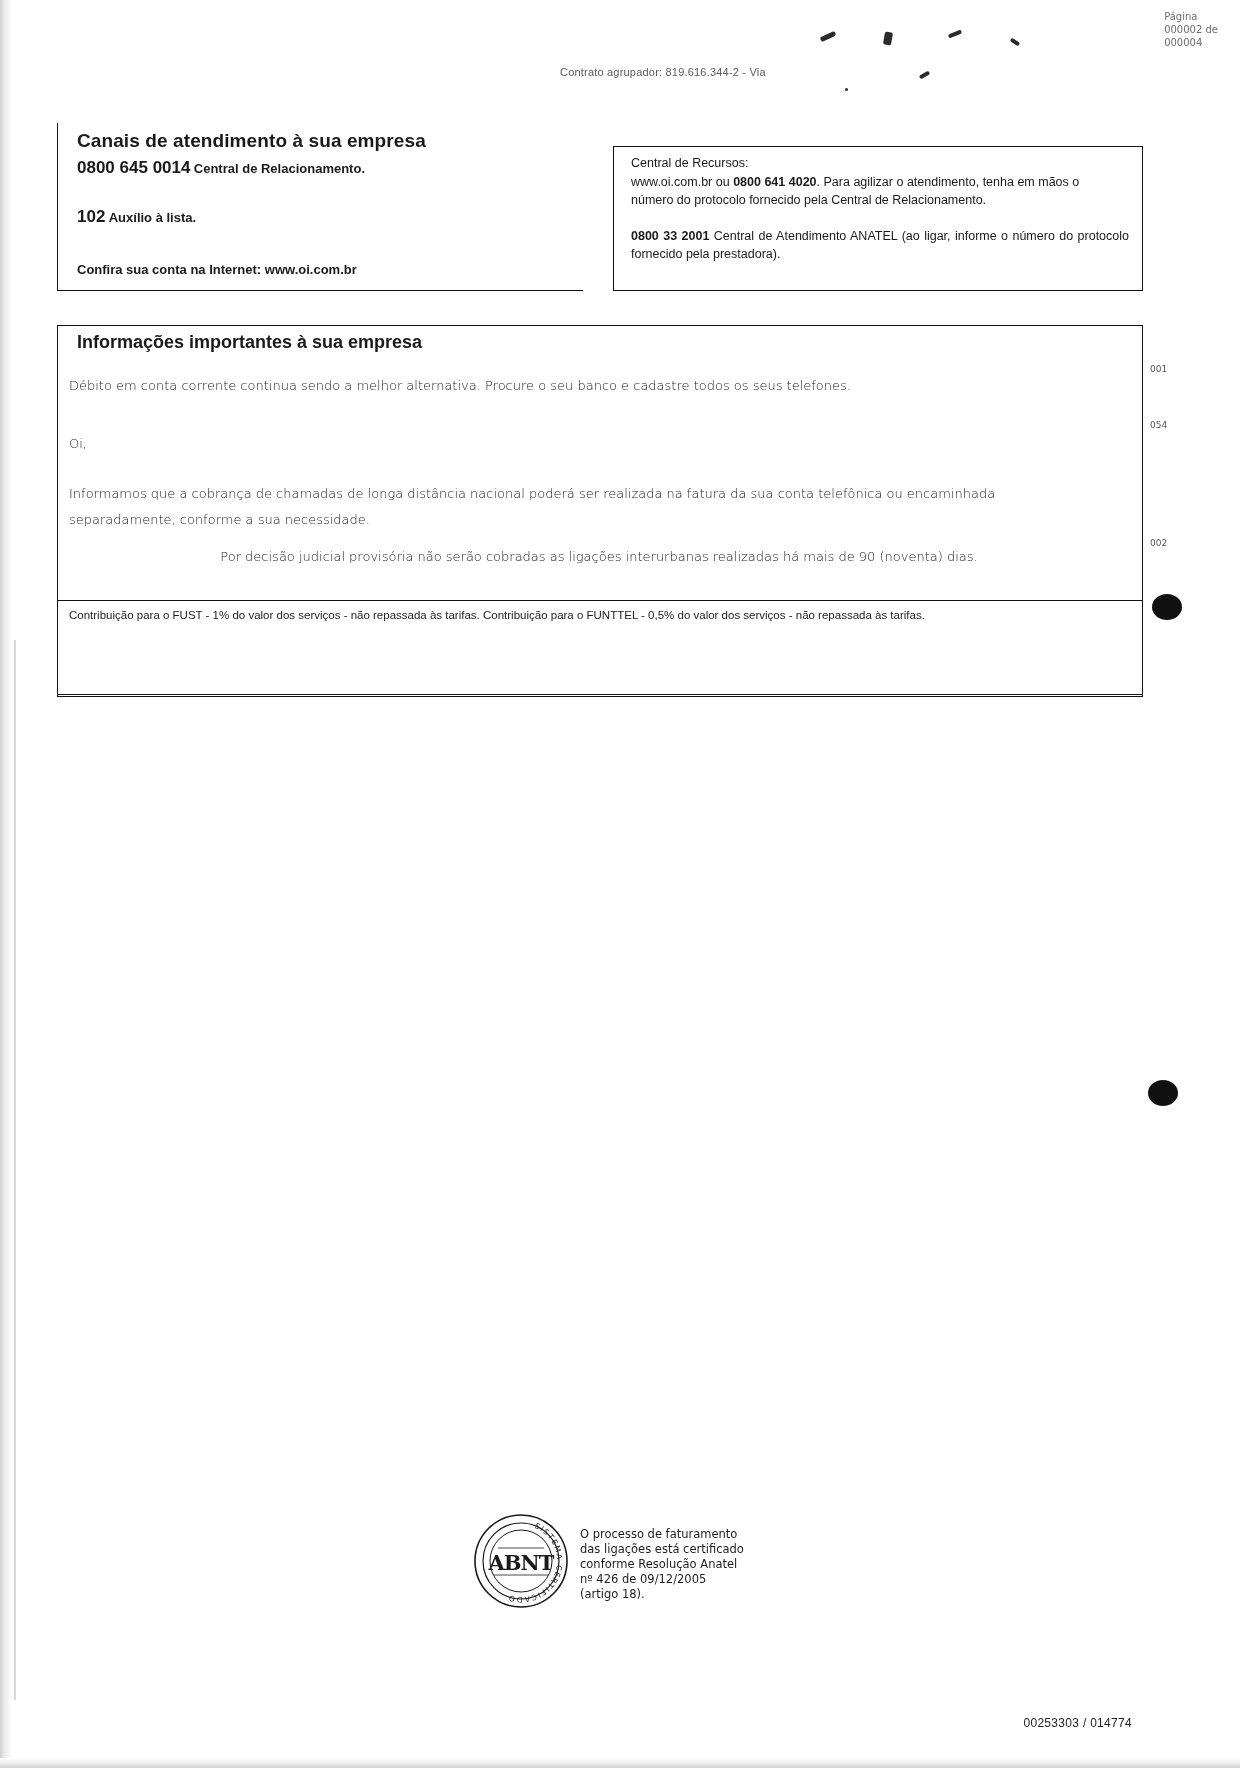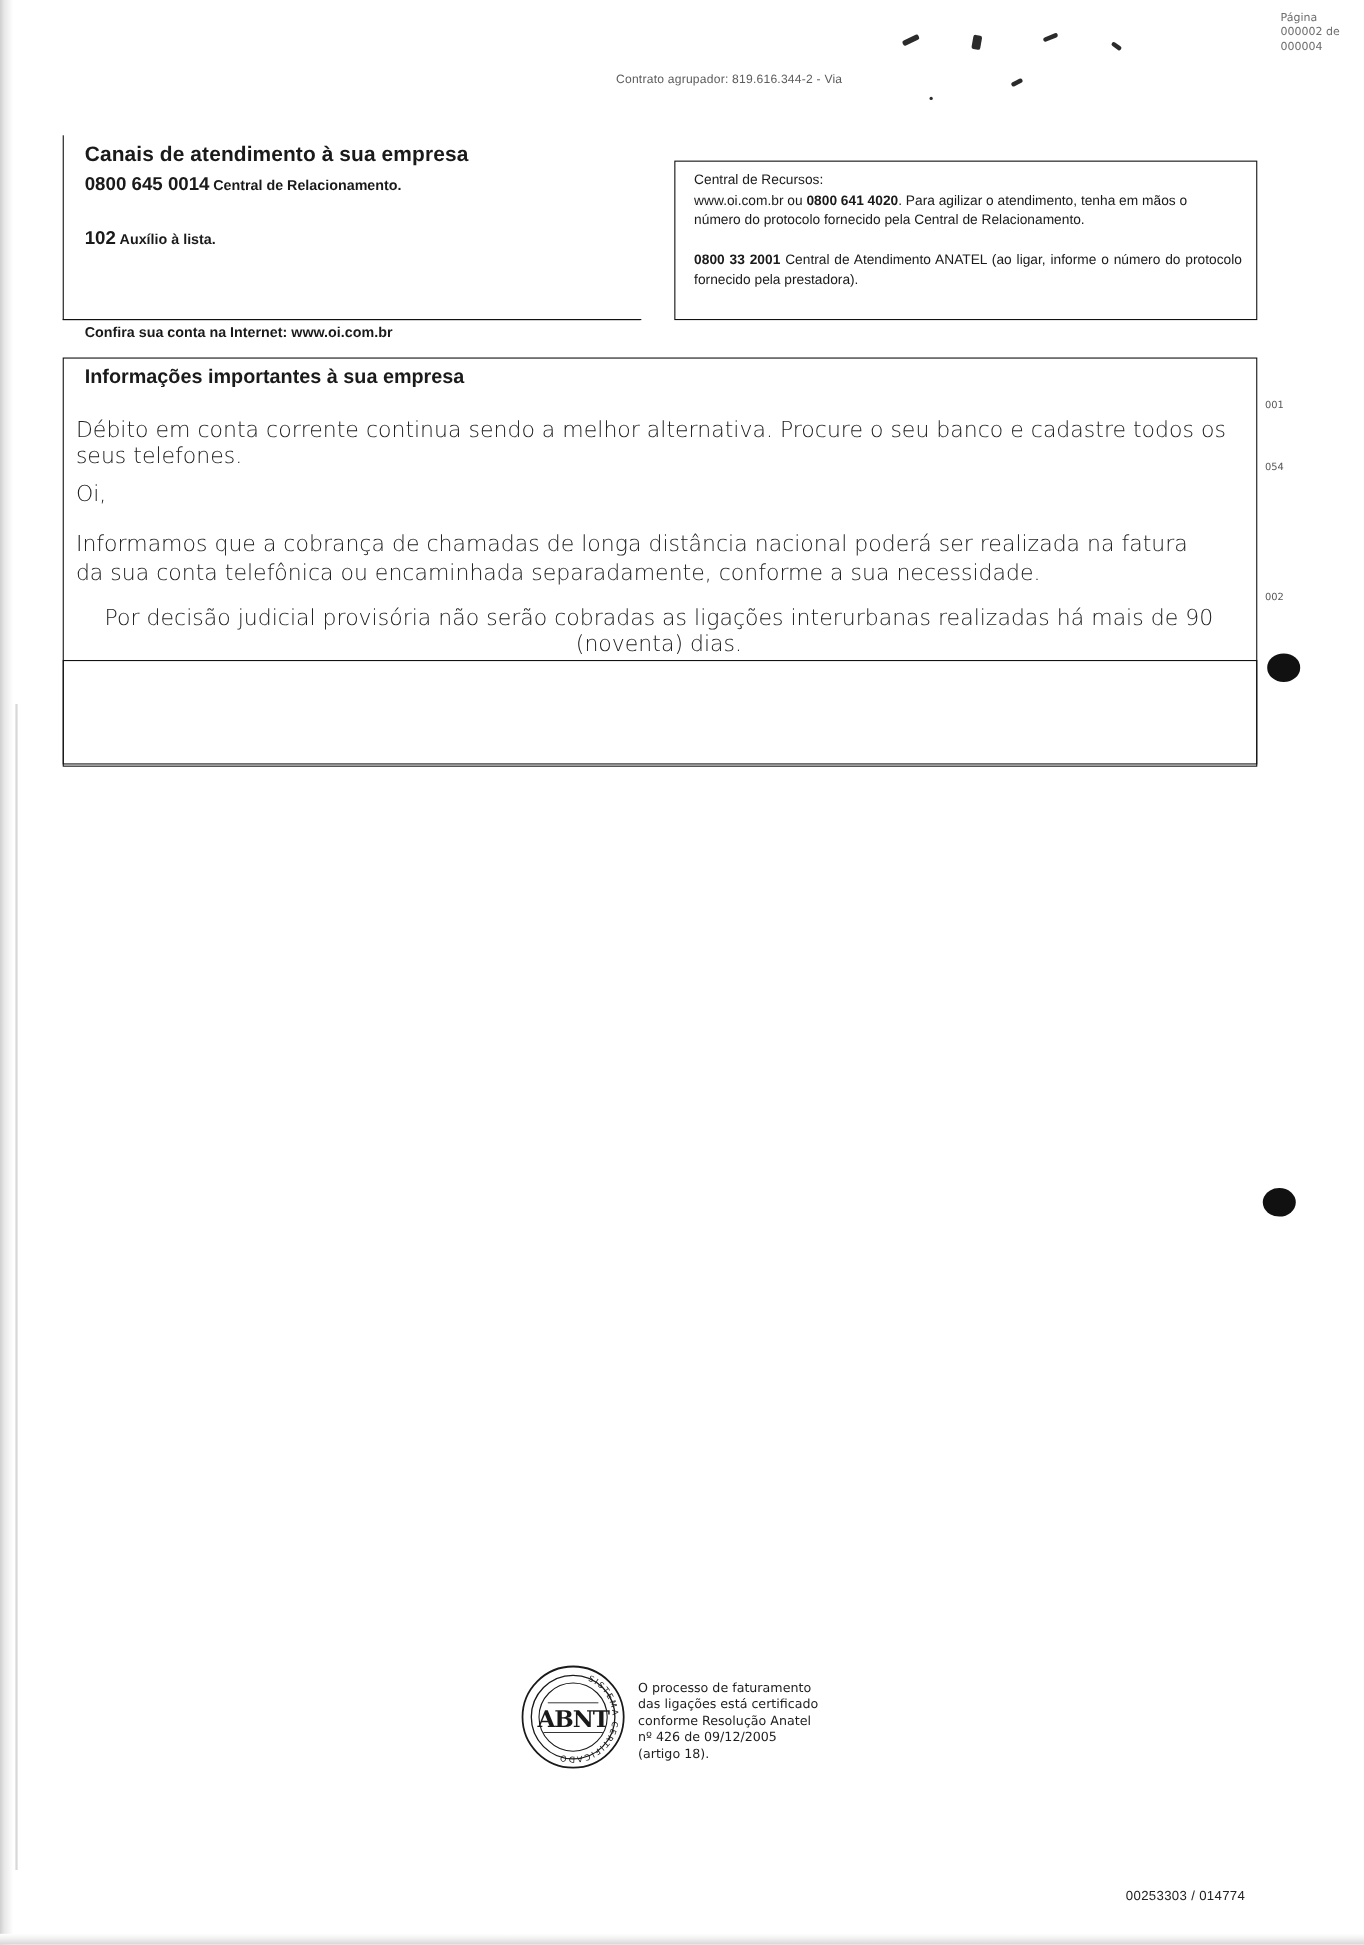--- a/index.html
+++ b/index.html
@@ -130,21 +130,20 @@
   }
   .ch-line2 .big { font-size: 17px; font-weight: bold; }
   .ch-line2 .small { font-size: 13px; font-weight: bold; }
 
   .ch-line3 {
     position: absolute;
     left: 77px;
     top: 262px;
     font-size: 13px;
     font-weight: bold;
-    margin-top: 32px;
   }
 
   .rb-title {
     position: absolute;
     left: 631px;
     top: 156px;
     font-size: 12.5px;
   }
   .rb-p1 {
     position: absolute;
@@ -180,21 +179,21 @@
   }
   .info-title {
     position: absolute;
     left: 77px;
     top: 332px;
     font-size: 18px;
     font-weight: bold;
   }
   .info-text {
     position: absolute;
-    font-size: 20px;
+    font-size: 13px;
     color: #222;
     font-family: "DejaVu Sans", sans-serif;
     font-weight: 300;
   }
   .info-p1 { left: 69px; top: 378px; width: 1070px; }
   .info-greet { left: 69px; top: 436px; }
   .info-p2 { left: 69px; top: 481px; width: 1030px; line-height: 26px; }
   .info-p3 { left: 69px; top: 549px; width: 1060px; text-align: center; }
 
   .code-num {
@@ -311,20 +310,21 @@
 <div class="info-text info-p1">Débito em conta corrente continua sendo a melhor alternativa. Procure o seu banco e cadastre todos os seus telefones.</div>
 <div class="code-num code-001">001</div>
 <div class="info-text info-greet">Oi,</div>
 <div class="code-num code-054">054</div>
 <div class="info-text info-p2">Informamos que a cobrança de chamadas de longa distância nacional poderá ser realizada na  fatura da sua conta telefônica ou encaminhada separadamente, conforme a sua necessidade.</div>
 <div class="info-text info-p3">Por decisão judicial provisória não serão cobradas as ligações interurbanas realizadas há mais de 90 (noventa) dias.</div>
 <div class="code-num code-002">002</div>
 
 <div class="box box-legal"></div>
 <div class="legal-text">
+  <p>Contribuição para o FUST - 1% do valor dos serviços - não repassada às tarifas.   Contribuição para o FUNTTEL - 0,5% do valor dos serviços - não repassada às tarifas.</p>
 </div>
 
 <div class="seal">
   <svg width="98" height="98" viewBox="0 0 98 98">
     <circle cx="49" cy="49" r="46" fill="none" stroke="#1a1a1a" stroke-width="1.6"></circle>
     <circle cx="49" cy="49" r="38" fill="none" stroke="#1a1a1a" stroke-width="1.2"></circle>
     <circle cx="49" cy="49" r="31" fill="none" stroke="#1a1a1a" stroke-width="1"></circle>
     <path id="ringpath" d="M49,13 a36,36 0 1,1 -0.1,0" fill="none"></path>
     <text font-family="DejaVu Sans, sans-serif" font-size="7.5" fill="#1a1a1a" letter-spacing="1.4">
       <textPath href="#ringpath" startOffset="6%">SISTEMA CERTIFICADO</textPath>

